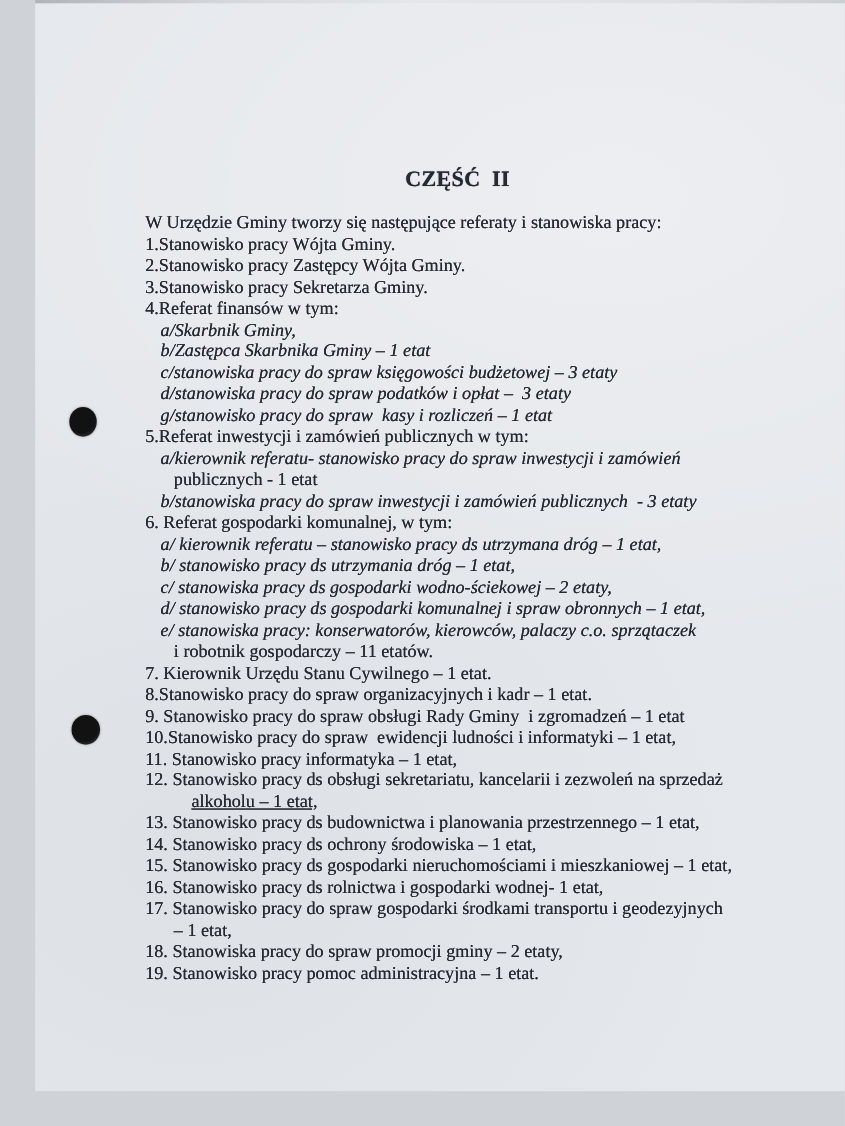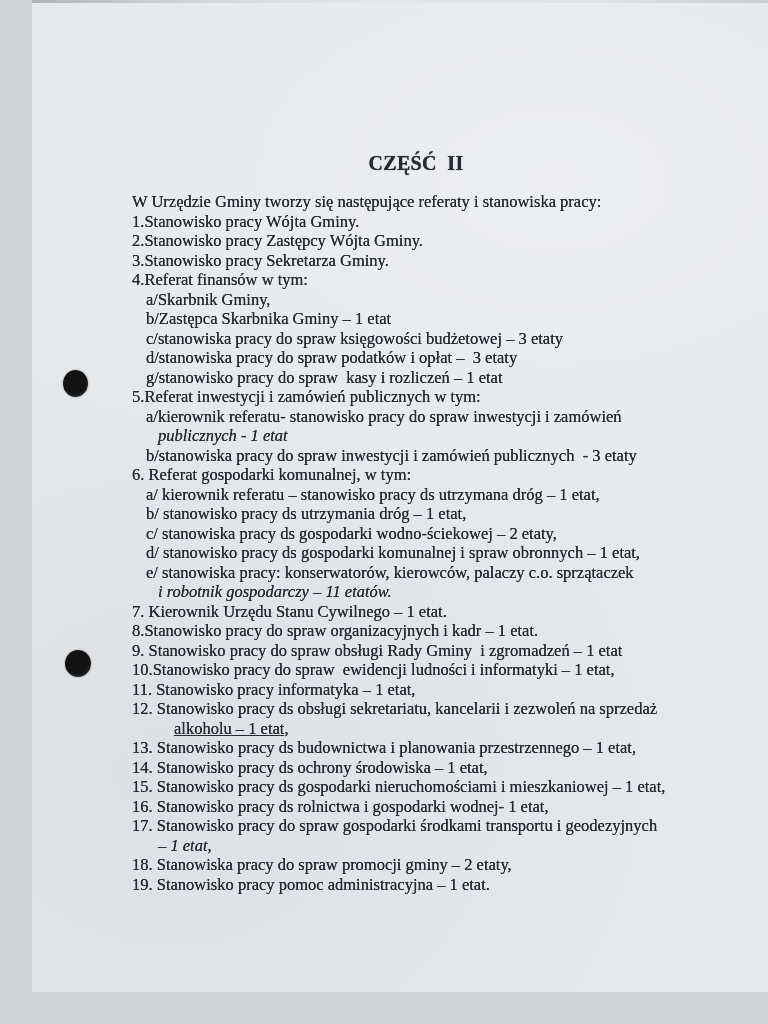--- a/index.html
+++ b/index.html
@@ -56,22 +56,22 @@
     position: absolute;
     top: 192px;
     left: 100px;
     right: 52px;
     font-size: 16.5px;
     line-height: 19.5px;
     white-space: pre-wrap;
     text-shadow: 0 0 0.5px currentColor;
   }
   .doc-line { min-height: 19.5px; }
-  .doc-line.indent-1 { padding-left: 14px; }
-  .doc-line.indent-2 { padding-left: 26px; font-style: italic; }
+  .doc-line.indent-1 { padding-left: 14px; font-style: italic; }
+  .doc-line.indent-2 { padding-left: 26px; }
   .doc-line.indent-3 { padding-left: 42px; text-decoration: underline; }
   .hole-punch {
     position: absolute;
     border-radius: 50%;
     background: radial-gradient(circle at 45% 42%,
       var(--punch) 0%, var(--punch) 58%,
       #2b2e33 80%, rgba(43,46,51,0.35) 94%, rgba(43,46,51,0) 100%);
     box-shadow: 0 0 2px rgba(30,33,40,0.45);
   }
   .hole-punch.first  { left: 31px; top: 370px; width: 25px; height: 27px; }

